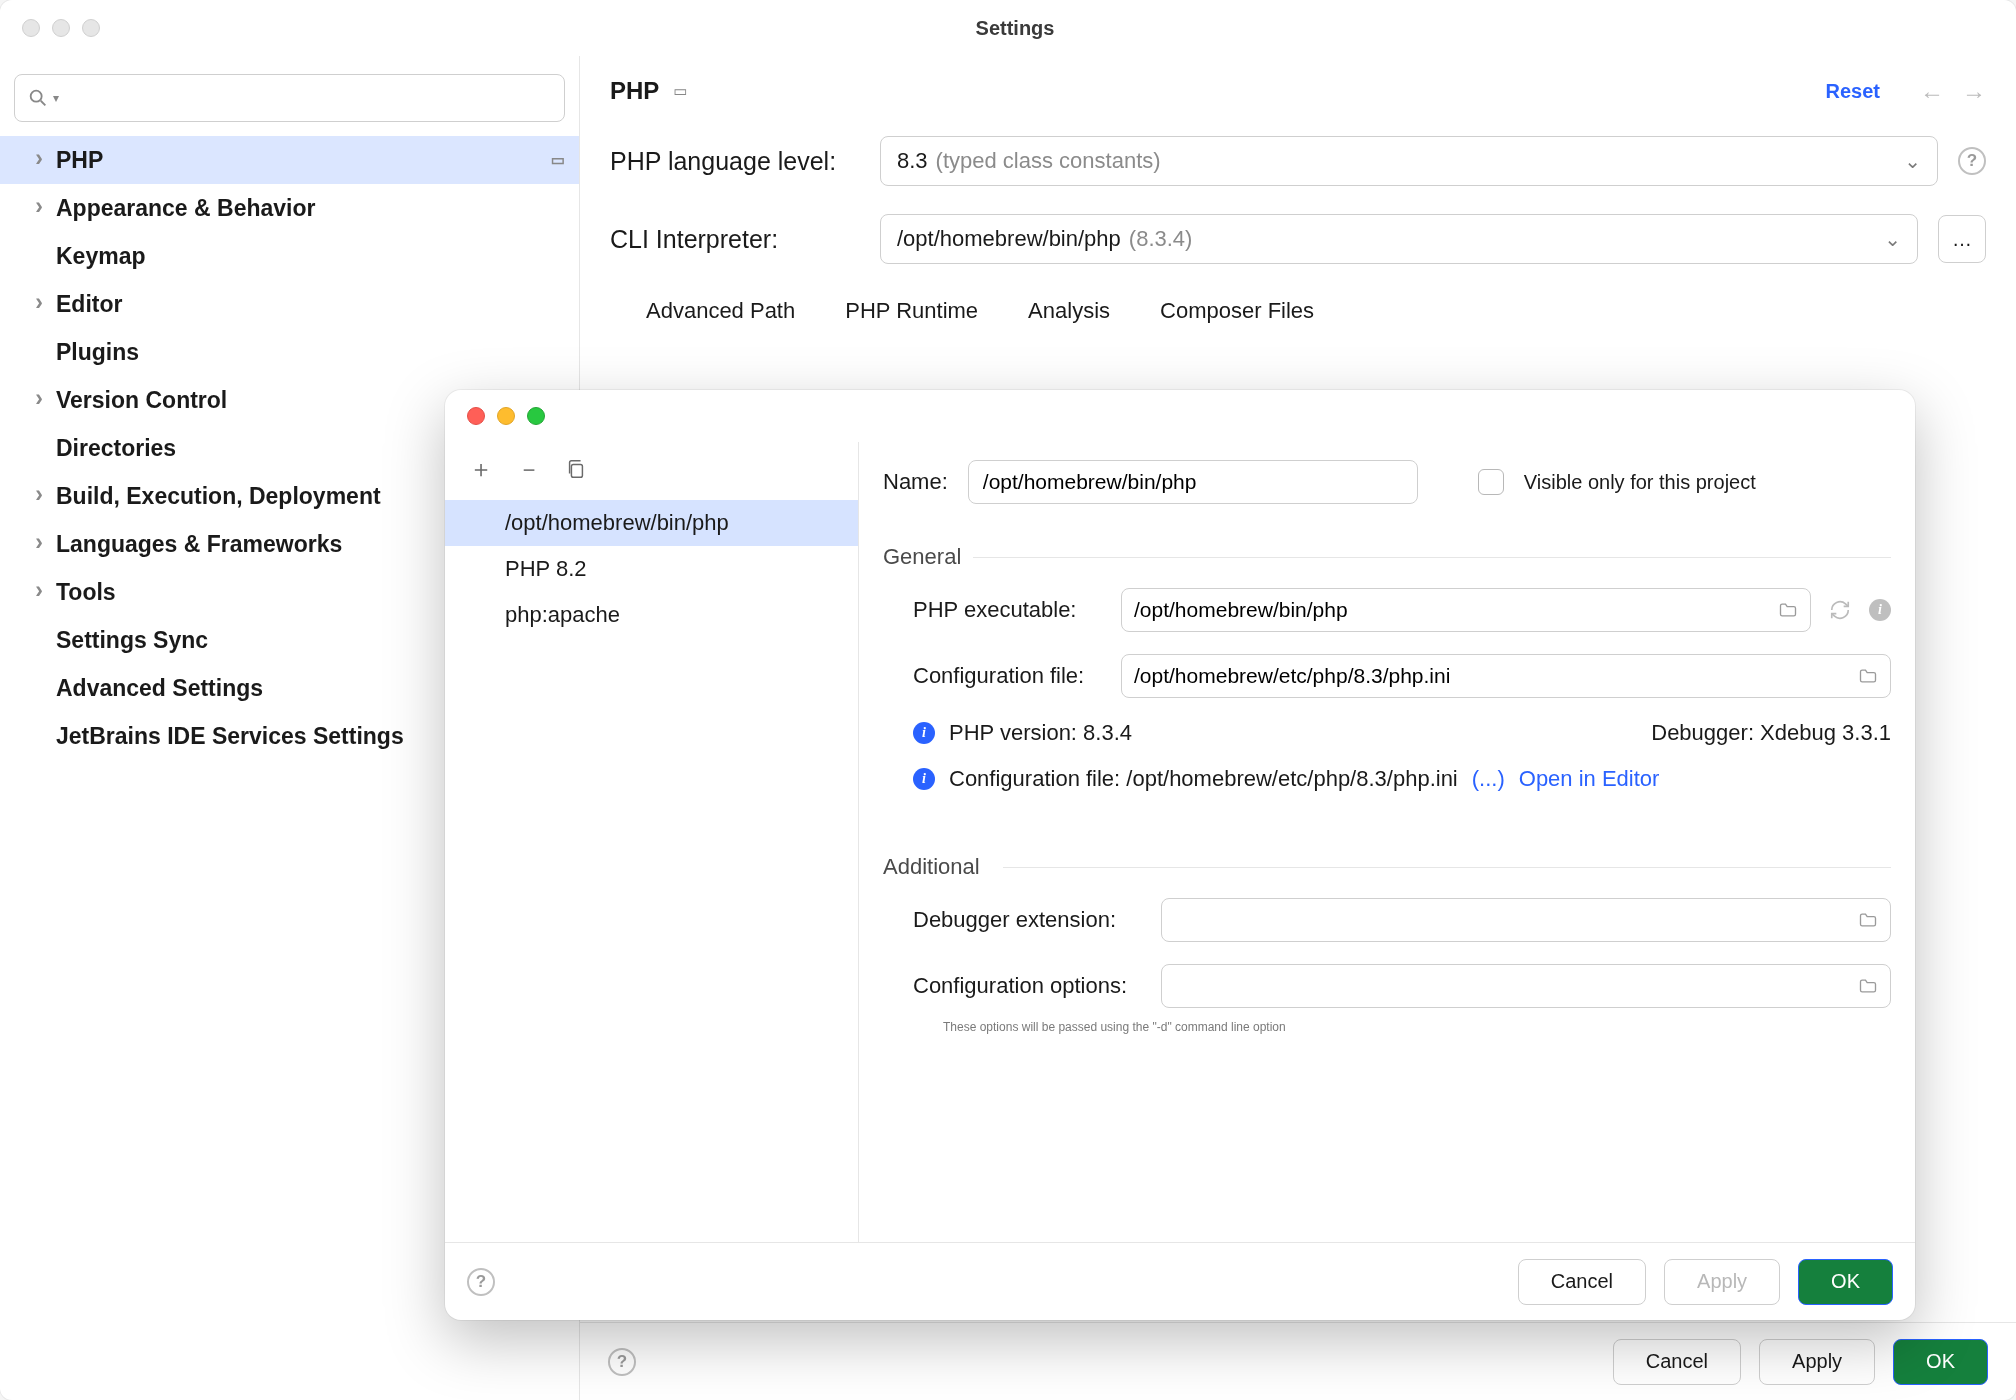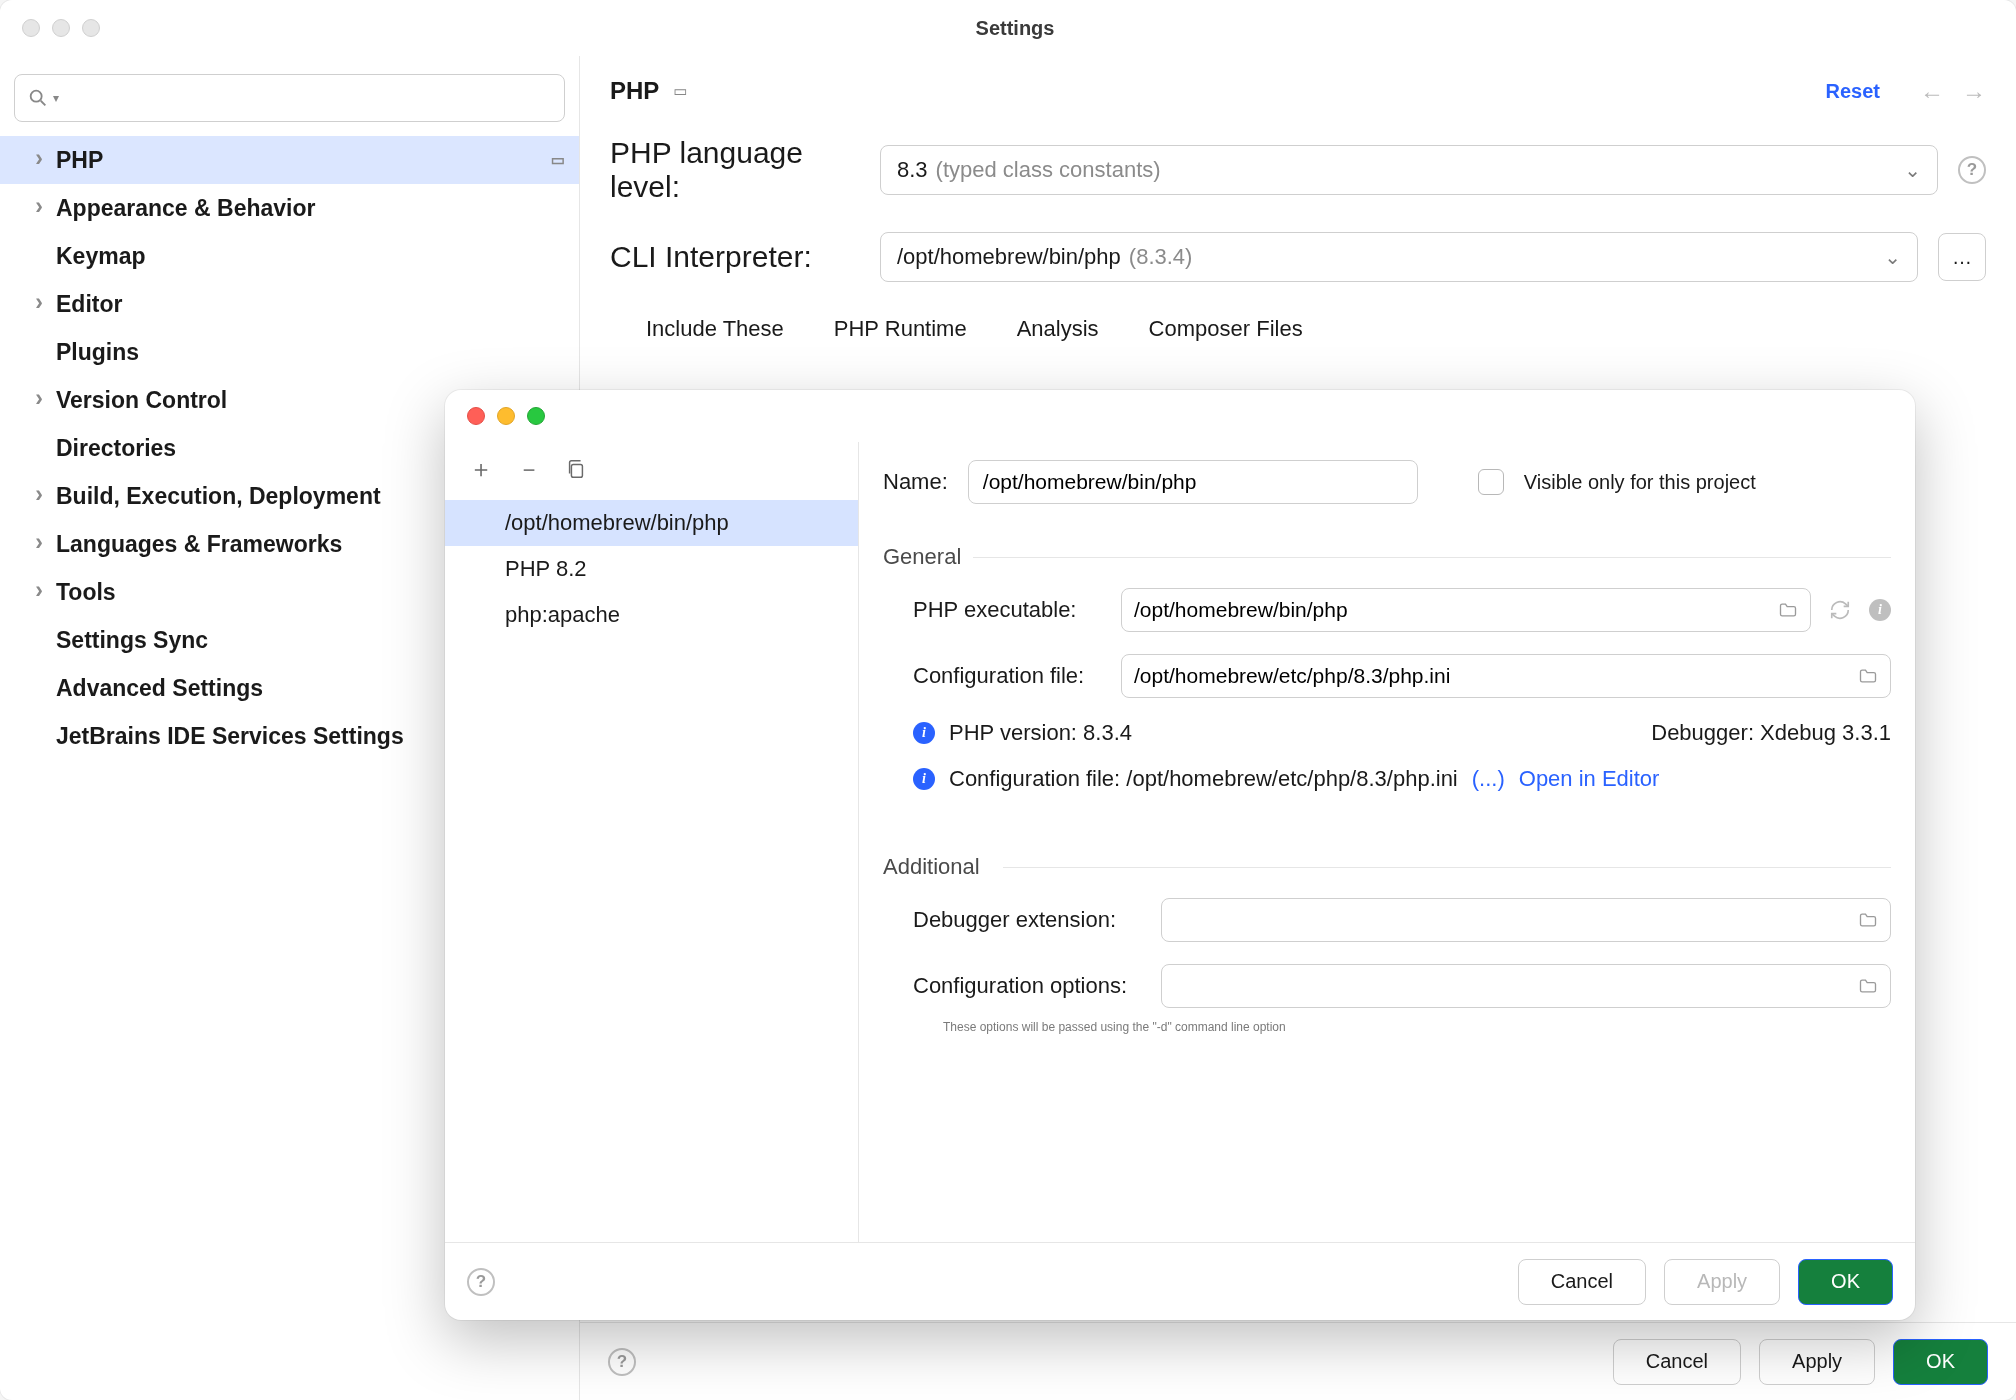--- a/index.html
+++ b/index.html
@@ -75,21 +75,21 @@
   padding: 0 30px; gap: 14px;
 }
 .main-header .ptitle { font-size: 24px; font-weight: 700; }
 .main-header .sep-icon { color:#888; font-size: 15px; }
 .main-header .spacer { flex:1; }
 .reset-link { color: #2a62ff; font-weight:600; cursor:pointer; }
 .nav-arrows { display:flex; gap: 18px; margin-left: 26px; color:#bbb; }
 .nav-arrows span { font-size: 24px; }
 .form-area { padding: 10px 30px 0 30px; }
 .row { display:flex; align-items:center; gap: 20px; margin-bottom: 28px; }
-.row-label { width: 250px; font-size: 30px; }
+.row-label { width: 250px; font-size: 25px; }
 .select {
   flex:1; height: 50px; border:1px solid #cfcfcf; border-radius:8px;
   display:flex; align-items:center; padding: 0 16px; gap: 8px;
   background:#fff; position:relative;
 }
 .select .val { font-size: 22px; }
 .select .hint { color:#8b8b8b; }
 .select .caret { margin-left:auto; color:#7a7a7a; }
 .icon-btn {
   width: 48px; height:48px; border:1px solid #cfcfcf; border-radius:8px;
@@ -267,21 +267,21 @@
           <div class="select">
             <span class="val">/opt/homebrew/bin/php</span>
             <span class="val hint">(8.3.4)</span>
             <span class="caret">⌄</span>
           </div>
           <div class="icon-btn">
               <span>…</span>
             </div>
         </div>
         <div class="tabs" id="tabs">
-            <span>Include These</span>
+            <span>Advanced Path</span>
             <span>PHP Runtime</span>
             <span>Analysis</span>
             <span>Composer Files</span>
           </div>
       </div>
 
       <div style="flex:1"></div>
       <div class="footer">
         <div class="help-circle">?</div>
         <div class="btn">Cancel</div>

